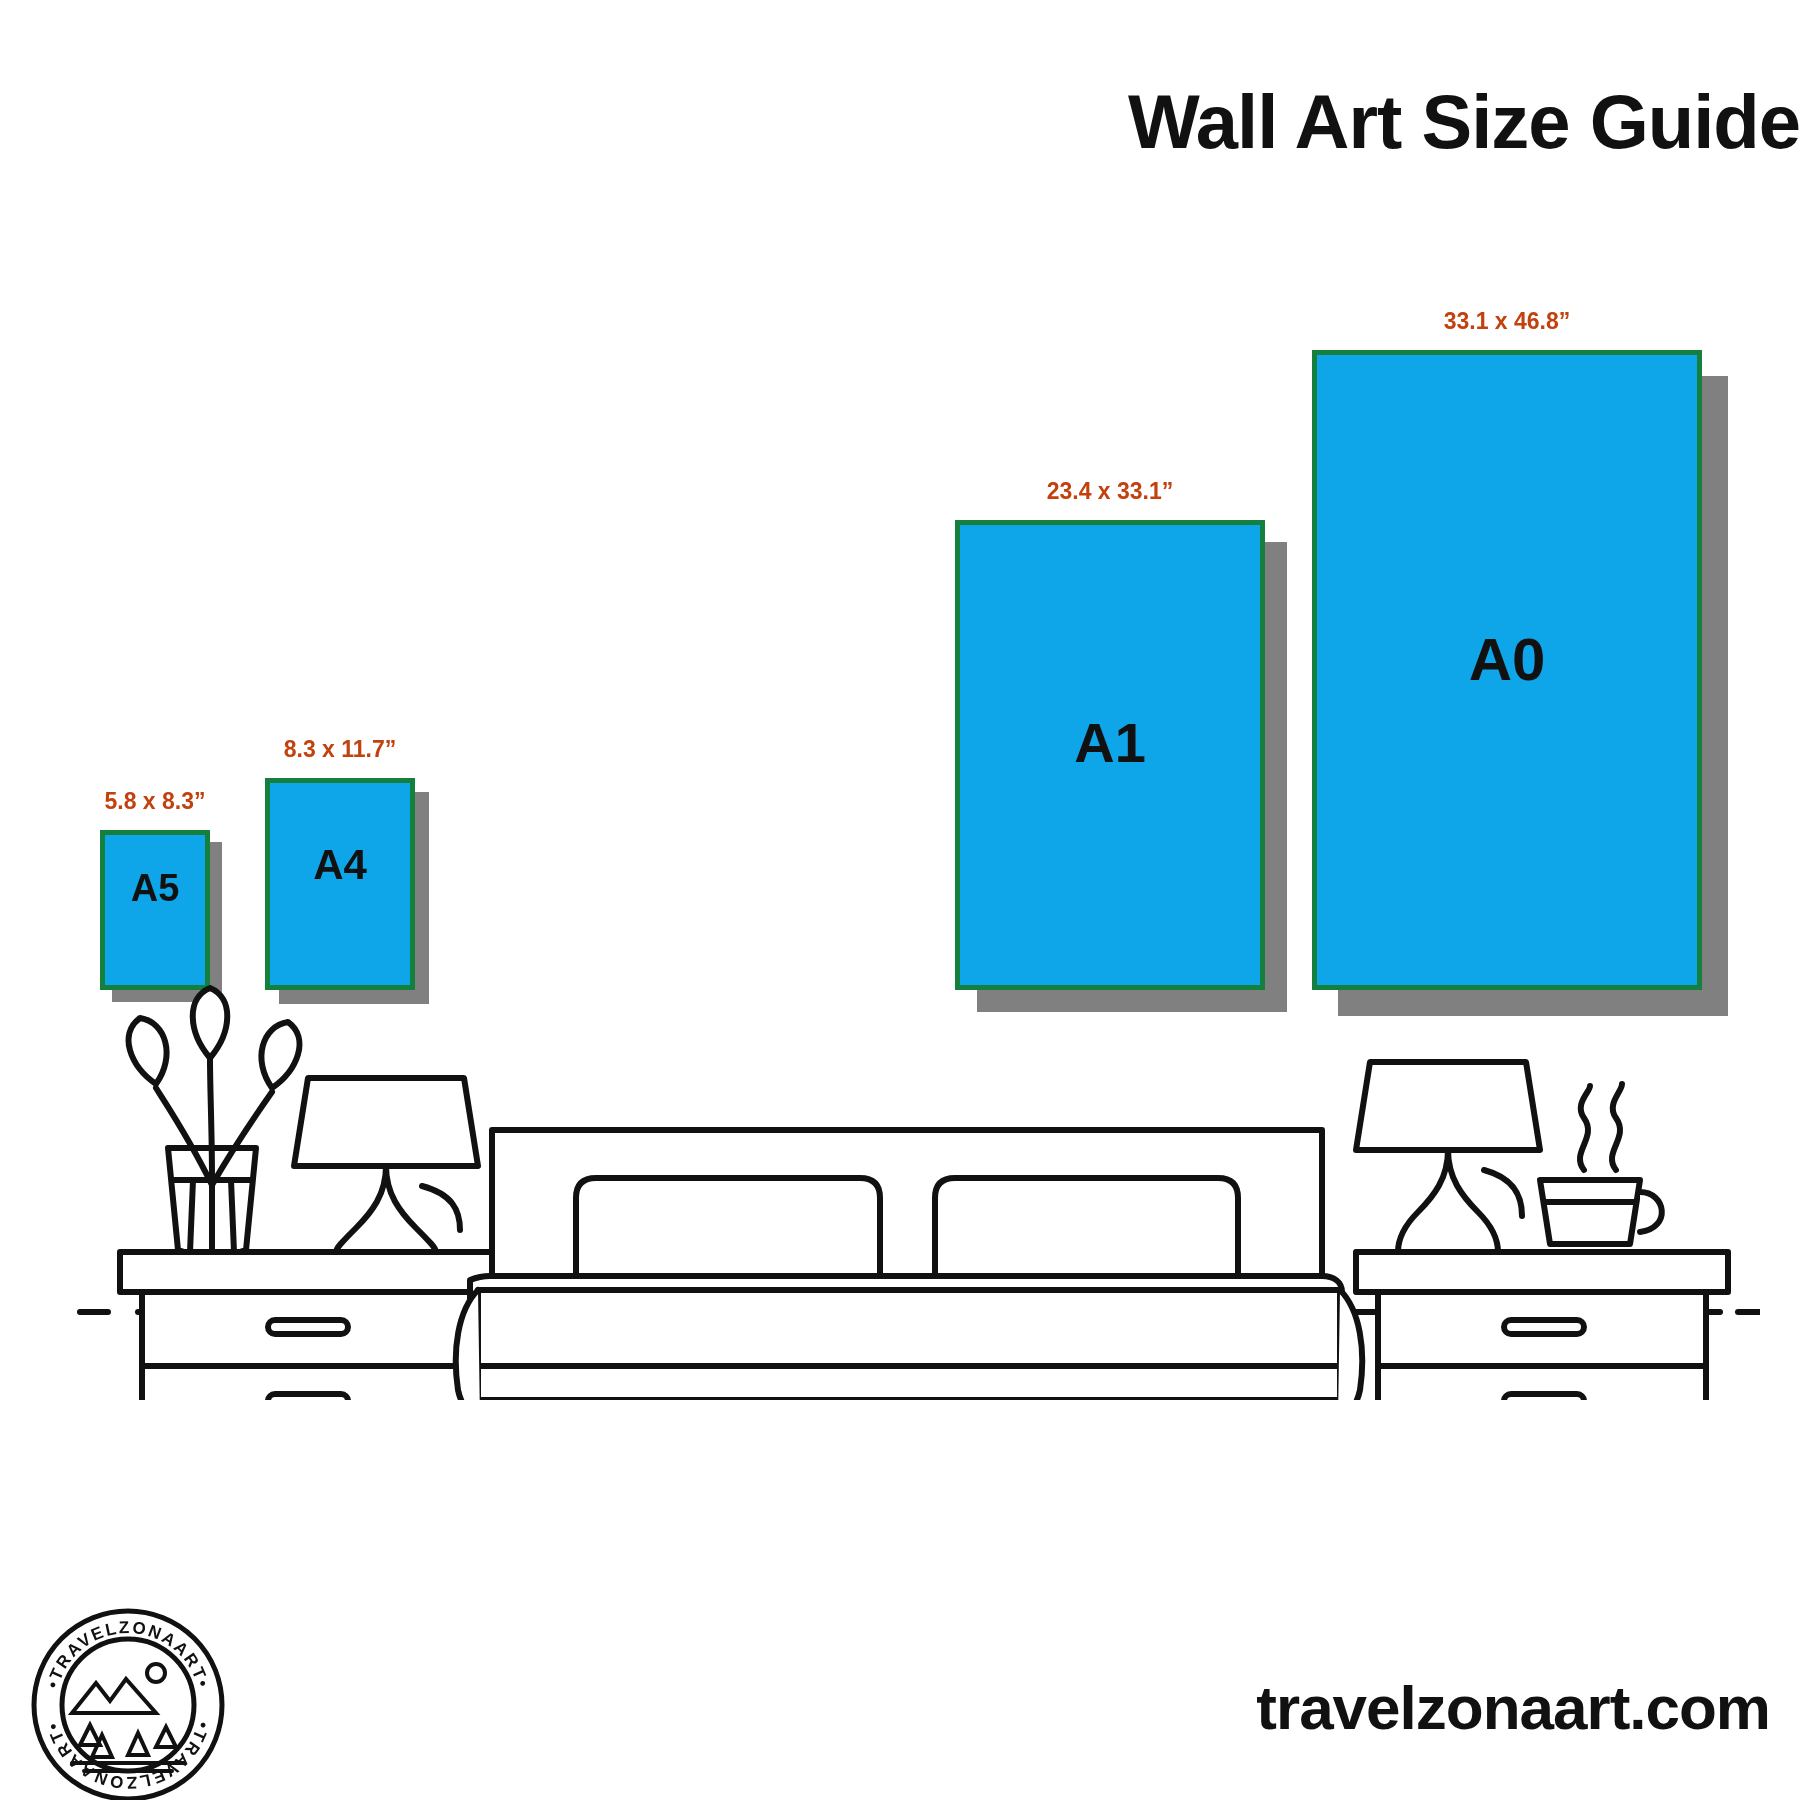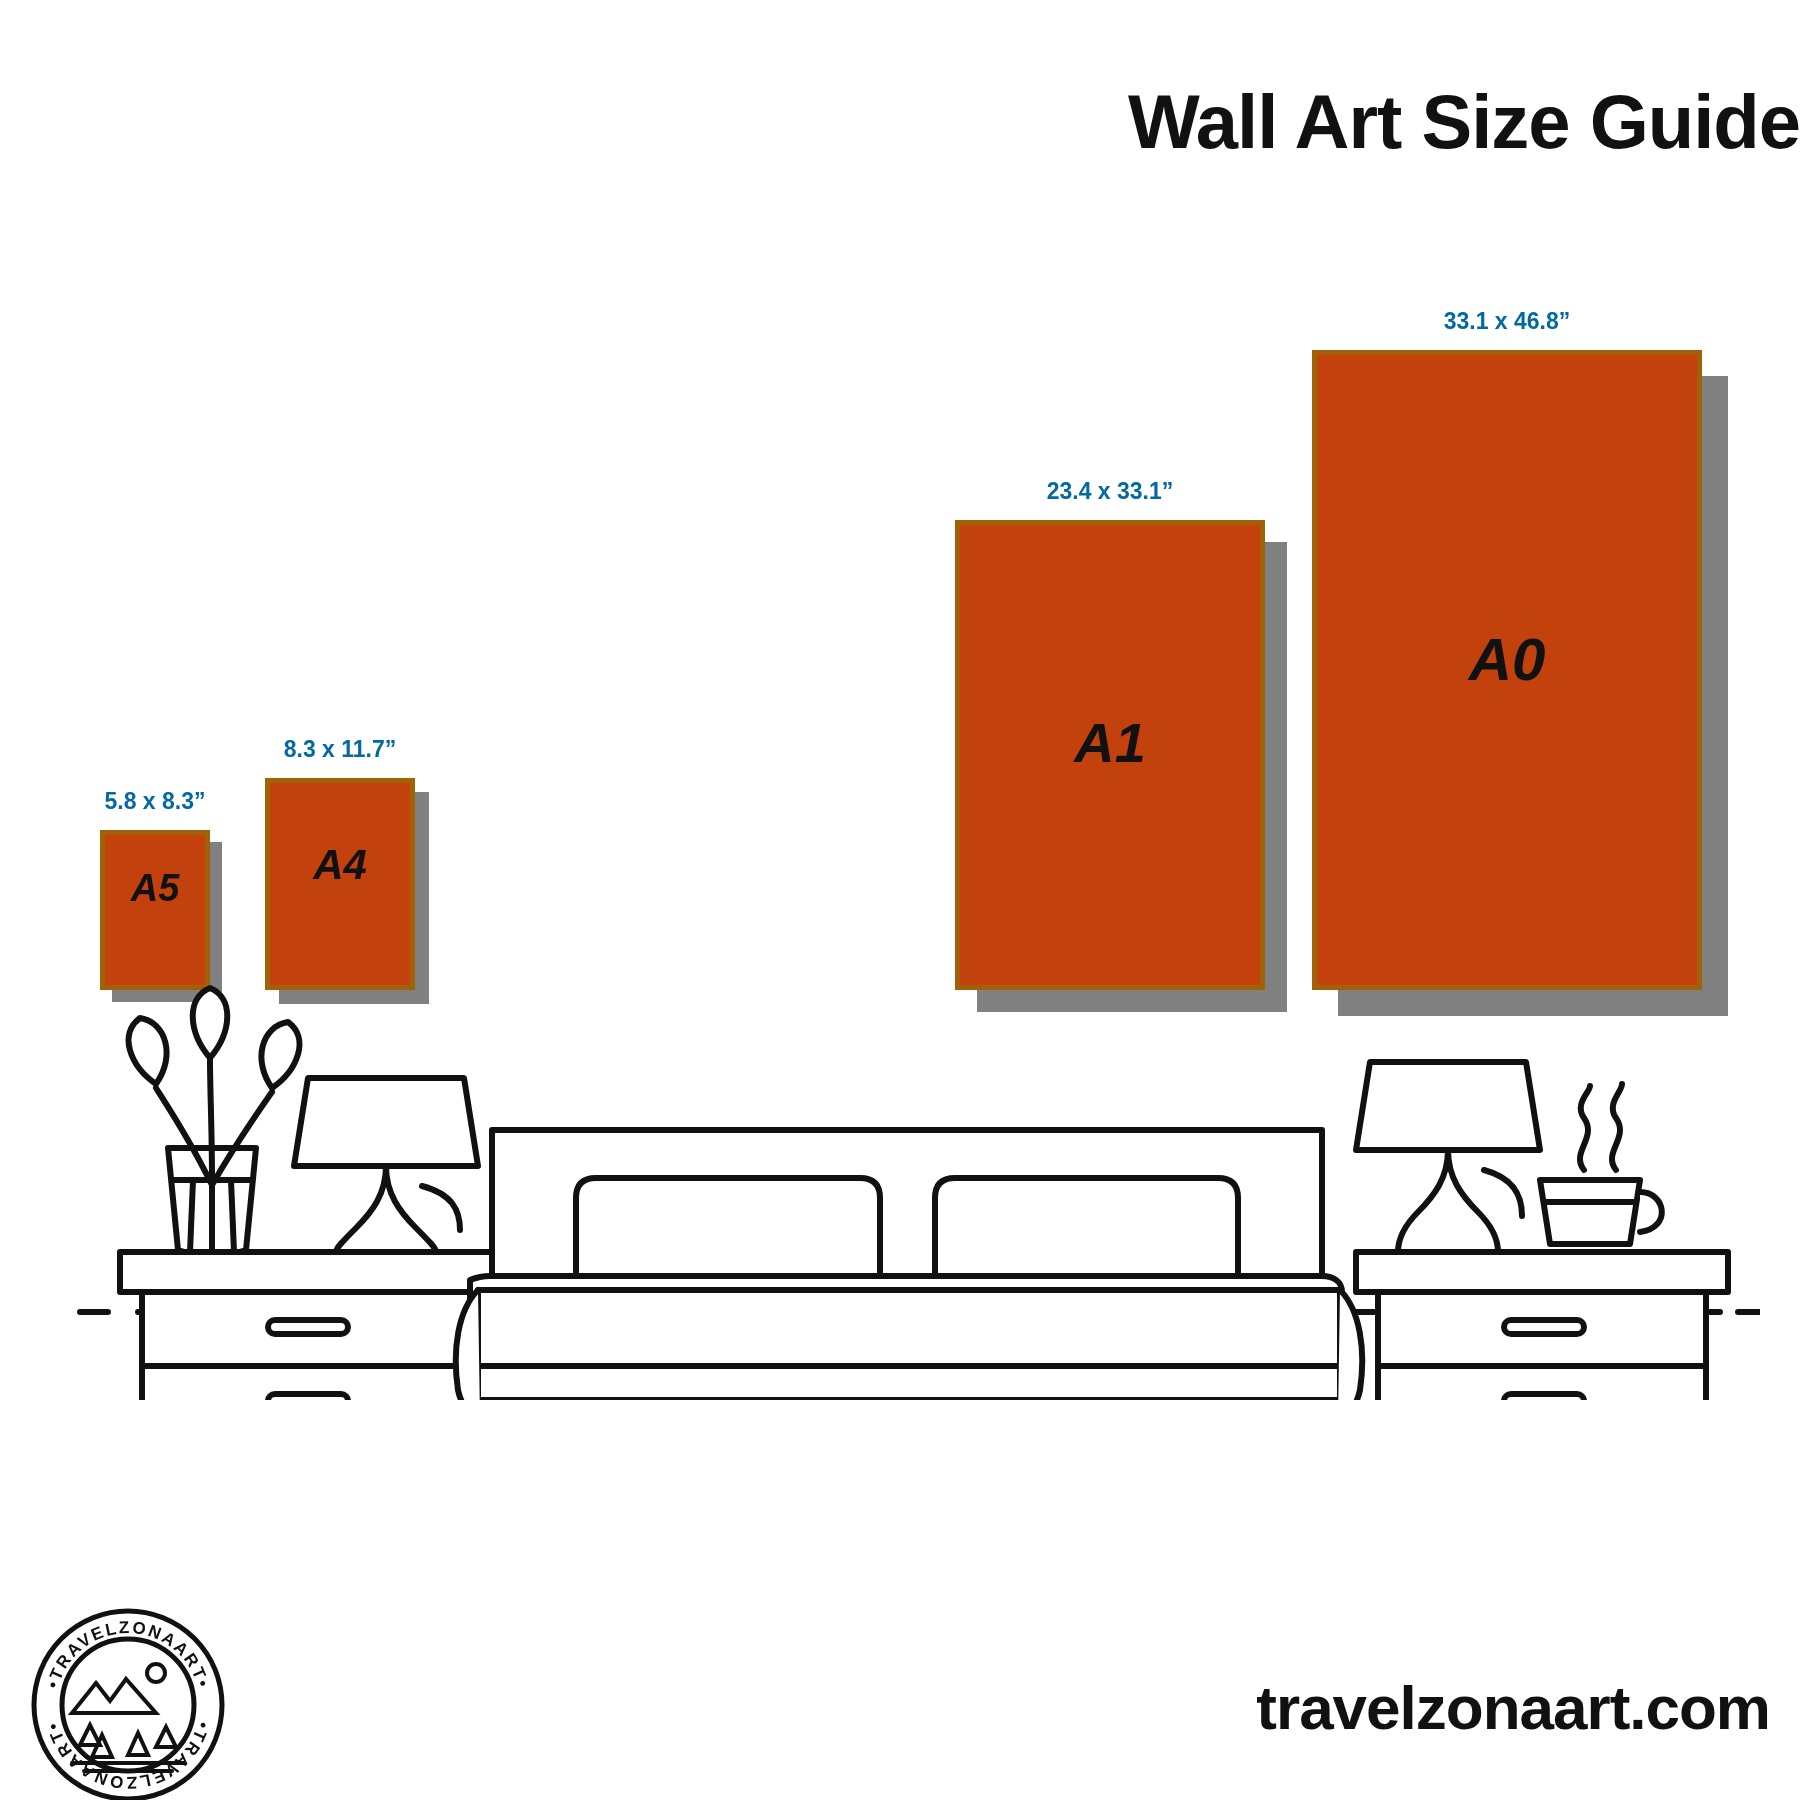--- a/index.html
+++ b/index.html
@@ -41,33 +41,32 @@
     position: absolute;
     bottom: 0;
   }
   .frame-label {
     position: absolute;
     left: 0;
     width: 100%;
     text-align: center;
     font-size: 23px;
     font-weight: bold;
-    color: #0369a1;
+    color: #c2410c;
     white-space: nowrap;
   }
   .frame-shadow {
     position: absolute;
     background: #808080;
   }
   .frame-box {
     position: absolute;
-    background: #c2410c;
-    border: 5px solid #a16207;
+    background: #0ea5e9;
+    border: 5px solid #15803d;
     box-sizing: border-box;
-    font-style: italic;
   }
   .frame-name {
     position: absolute;
     left: 0;
     width: 100%;
     text-align: center;
     font-weight: bold;
     color: #111111;
   }
 

